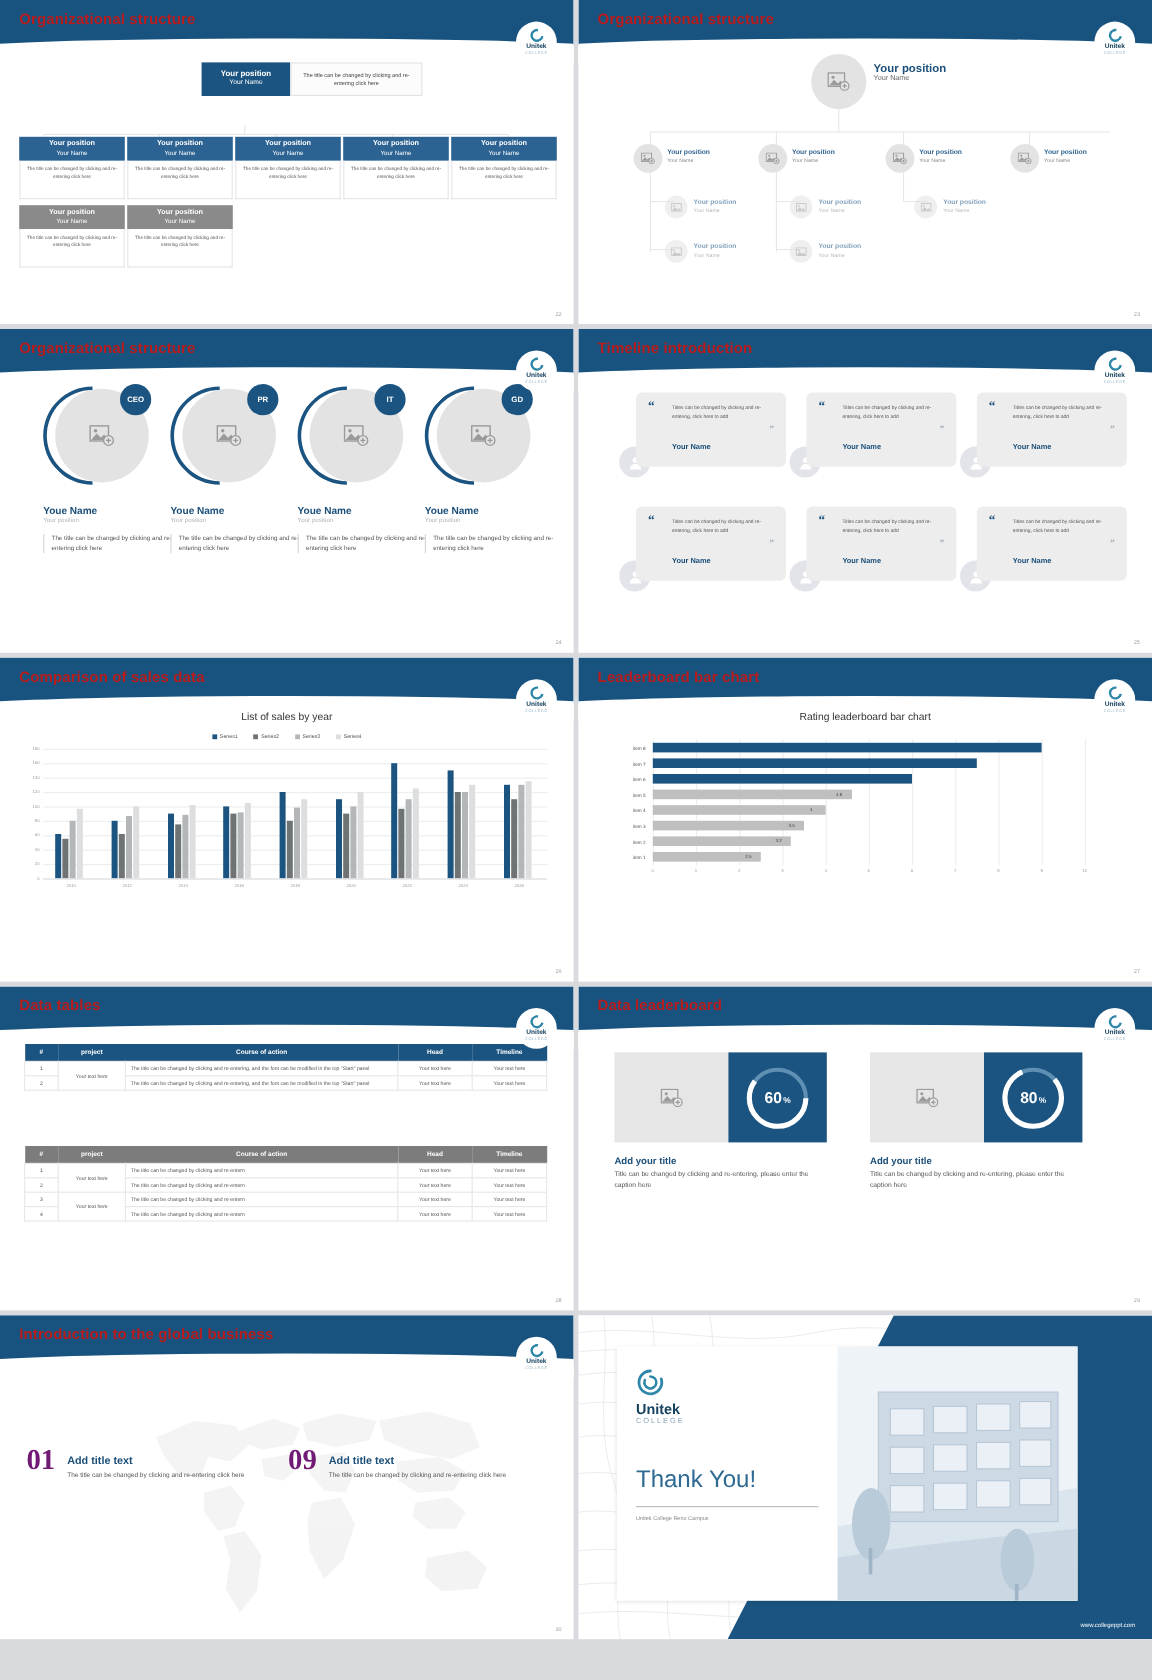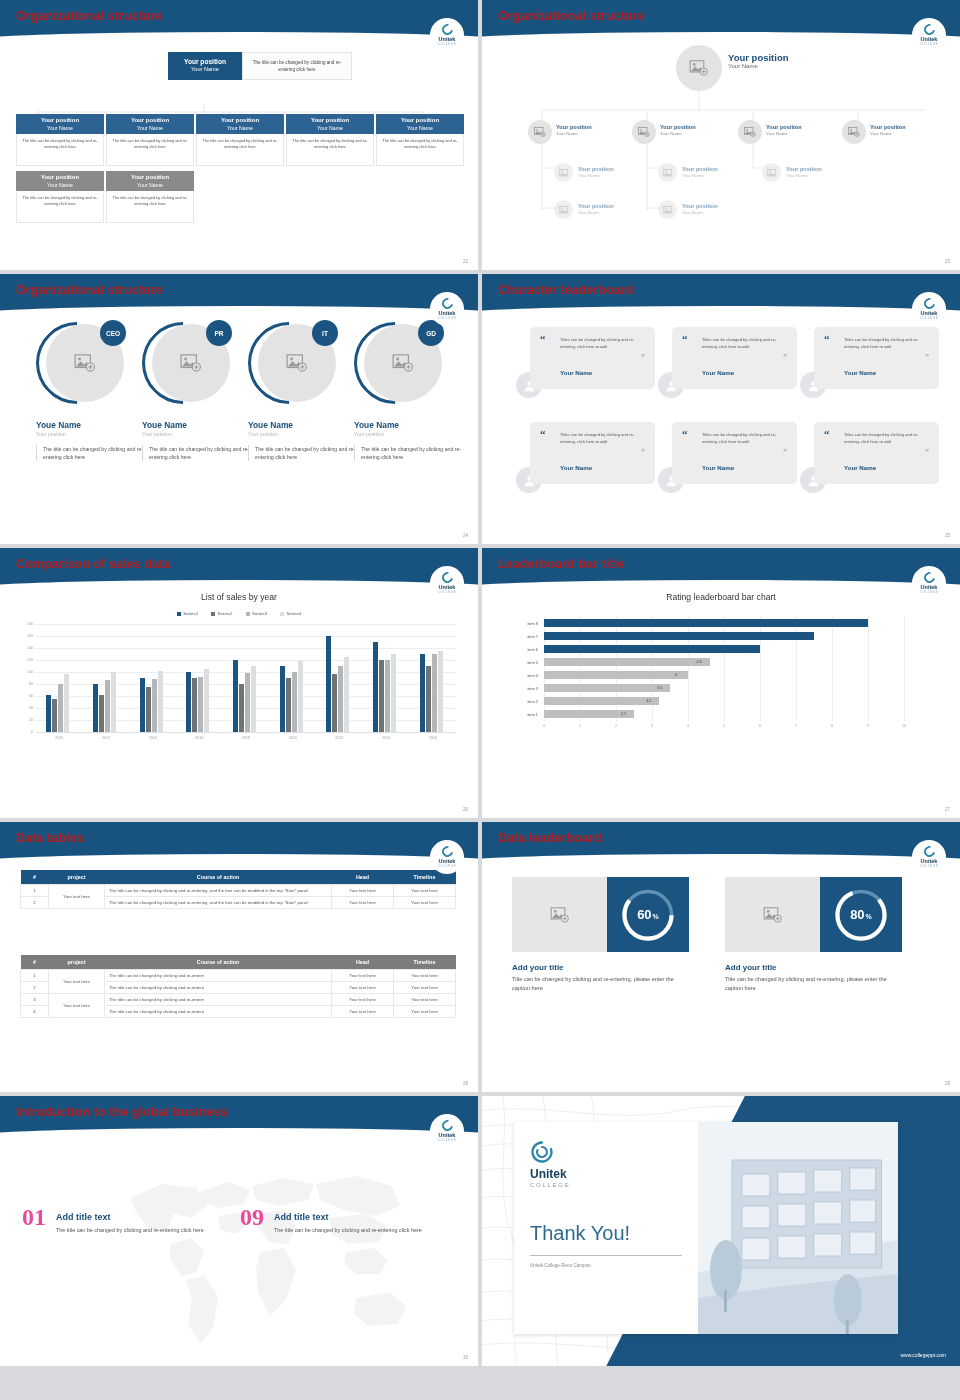--- a/index.html
+++ b/index.html
@@ -84,21 +84,21 @@
   .th-gray { background:#7c7c7c; }
   td.c { text-align:center; }
 
   
   .dc-img { width:95px; height:75px; background:#e6e6e6; display:flex; align-items:center; justify-content:center;}
   .dc-blue { width:82px; height:75px; background:#1b5480; display:flex; align-items:center; justify-content:center; position:relative;}
   .dc-title { font-size:8px; font-weight:bold; color:#1b4f79; }
   .dc-sub { font-size:5.6px; color:#555; line-height:8.5px; margin-top:3px;}
 
   
-  .num30 { font-size:24px; font-weight:bold; color:#ec4899; font-family:"Liberation Serif", serif;}
+  .num30 { font-size:24px; font-weight:bold; color:#701a75; font-family:"Liberation Serif", serif;}
   .t30 { font-size:9px; font-weight:bold; color:#1b4f79;}
   .d30 { font-size:5.4px; color:#555; line-height:9px; margin-top:4px; width:150px;}
 
   
   .s31 { background:#fff; position:relative; }
   .s31 .bluebar { position:absolute; right:0; top:0; width:100%; height:100%; background:#1b5480; clip-path:polygon(55% 0,100% 0,100% 100%,26% 100%); }
   .s31 .card { position:absolute; left:32px; top:26px; width:384px; height:212px; background:#fff; display:flex; overflow:hidden; box-shadow:0 1px 4px rgba(0,0,0,.15);}
   .s31 .left { width:58%; padding:18px 16px; position:relative; z-index:2;}
   .ty1 { font-size:20px; color:#2e6a92; font-weight:normal; margin-top:34px;}
   .ty2 { font-size:20px; color:#1d1d1d; font-weight:bold; margin-top:1px;}
@@ -426,21 +426,21 @@
       <div class="s24-desc">The title can be changed by clicking and re-entering click here</div>
     </div>
 
     <div class="pg">24</div>
   </div>
 
   <div class="slide">
     <div class="hdr">
         <div class="hdr-curve"></div>
       </div>
-    <div class="hdr-title">Character leaderboard</div>
+    <div class="hdr-title">Timeline introduction</div>
     <div class="logo-badge">
       <div class="logo-mark"></div>
       <div class="logo-t1">Unitek</div>
       <div class="logo-t2">COLLEGE</div>
     </div>
 
     <div class="q-av" style="left:34px;top:98px;">
         <svg width="13" height="13" viewBox="0 0 16 16">
           <circle cx="8" cy="5.5" r="2.8" fill="#fff"></circle>
           <path d="M2.2 15c0-3.4 2.6-5.6 5.8-5.6s5.8 2.2 5.8 5.6z" fill="#fff"></path>
@@ -639,21 +639,21 @@
       <div class="xlab" style="left: 316px; top: 188px; width: 46.6667px;">2022</div>
       <div class="xlab" style="left: 362.667px; top: 188px; width: 46.6667px;">2024</div>
       <div class="xlab" style="left: 409.333px; top: 188px; width: 46.6667px;">2026</div>
       <div class="axisline" style="left: 36px; top: 184px; width: 420px; height: 1px;"></div>
     </div>
 
   <div class="slide">
     <div class="hdr">
         <div class="hdr-curve"></div>
       </div>
-    <div class="hdr-title">Leaderboard bar title</div>
+    <div class="hdr-title">Leaderboard bar chart</div>
     <div class="logo-badge">
       <div class="logo-mark"></div>
       <div class="logo-t1">Unitek</div>
       <div class="logo-t2">COLLEGE</div>
     </div>
 
     <div class="chart-title" style="top:44px;">Rating leaderboard bar chart</div>
     <div class="plot" id="plot27" style="left:30px;top:68px;width:420px;height:115px;">
         <div class="vline" style="left: 32px; top: 0px; height: 105px;"></div>
         <div class="xlab" style="left: 24px; top: 108px; width: 16px;">0</div>

